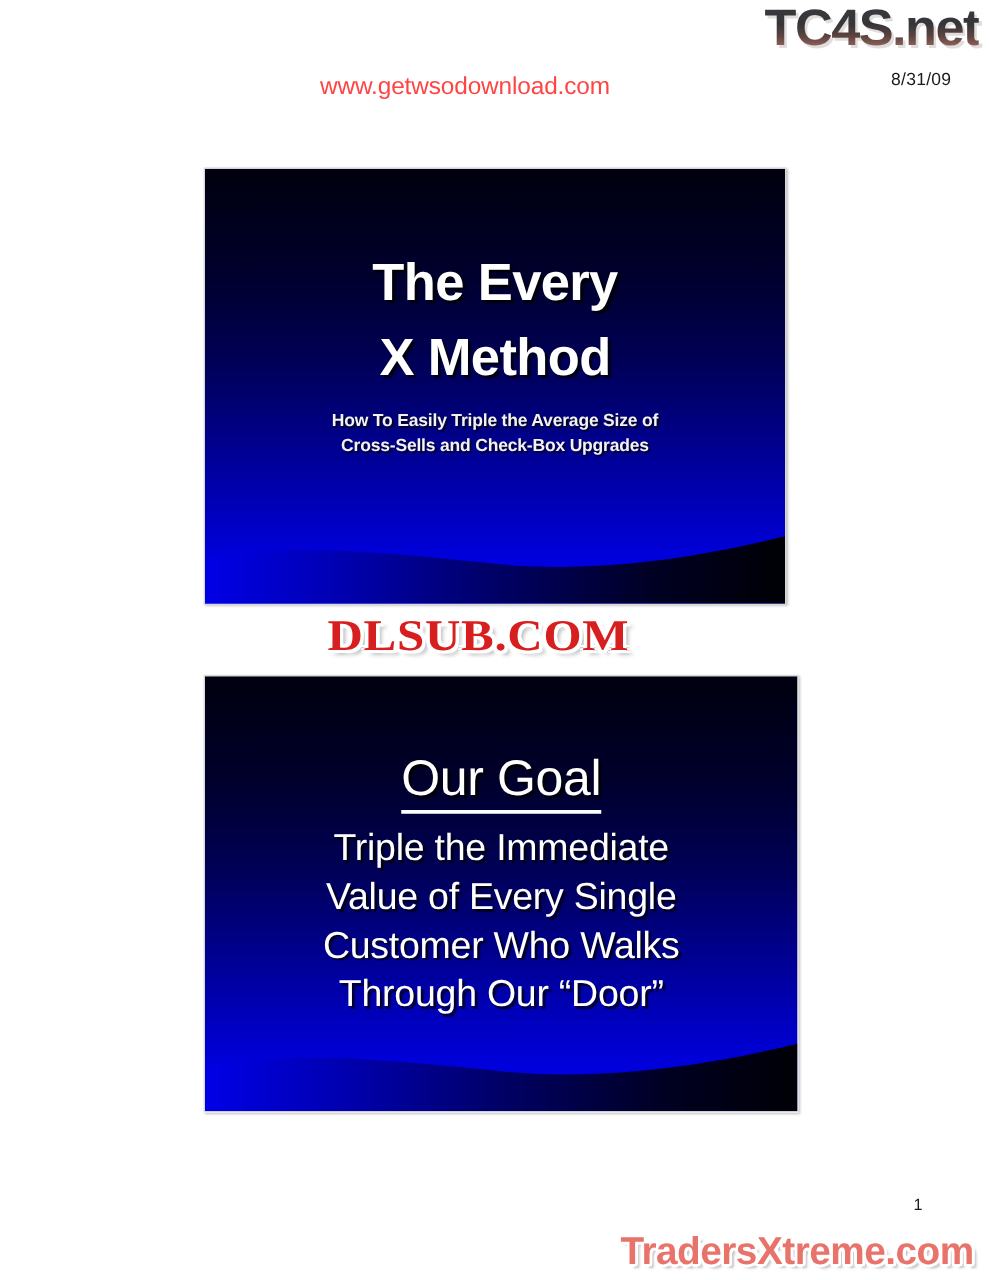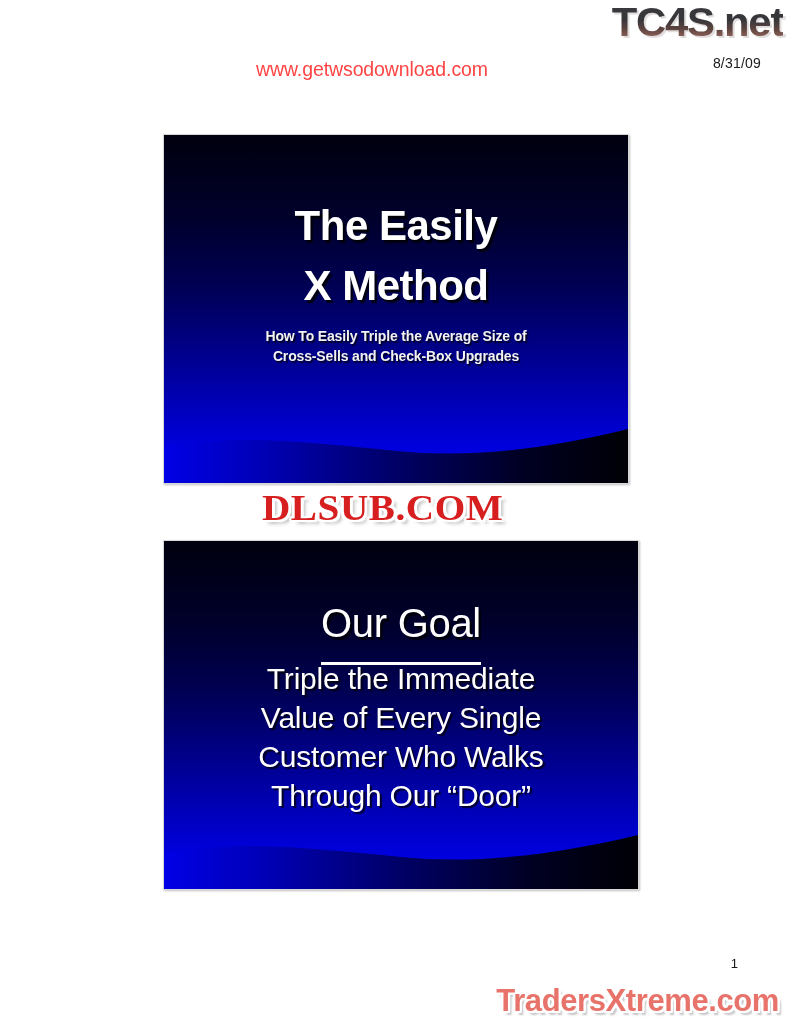--- a/index.html
+++ b/index.html
@@ -163,21 +163,21 @@
     font-size: 40px;
     font-weight: normal;
     line-height: 1.12;
     letter-spacing: -0.3px;
     color: #ffffff;
     text-shadow: 2.5px 2.5px 1px rgba(0,0,0,0.78);
   }
   .s2-title .u {
     display: inline-block;
     border-bottom: 3px solid #ffffff;
-    padding-bottom: 16px;
+    padding-bottom: 2px;
   }
   .s2-body {
     position: absolute;
     top: 118px;
     left: 18px;
     right: 18px;
     font-size: 30px;
     font-weight: normal;
     line-height: 1.3;
     letter-spacing: -0.2px;
@@ -264,21 +264,21 @@
           <stop offset="50%" stop-color="#000066"></stop>
           <stop offset="78%" stop-color="#000022"></stop>
           <stop offset="100%" stop-color="#000005"></stop>
         </linearGradient>
       </defs>
       <path d="M0,44 C70,30 150,40 232,48 C310,56 392,44 464,26 L464,80 L0,80 Z" fill="url(#waveGrad1)"></path>
     </svg>
 
     <div class="slide-content">
       <div class="s1-title">
-        <div>The Easily</div>
+        <div>The Every</div>
         <div>X Method</div>
       </div>
       <div class="s1-sub">
         <div>How To Easily Triple the Average Size of</div>
         <div>Cross-Sells and Check-Box Upgrades</div>
       </div>
     </div>
   </div>
 
   <div class="dlsub">DLSUB.COM</div>

